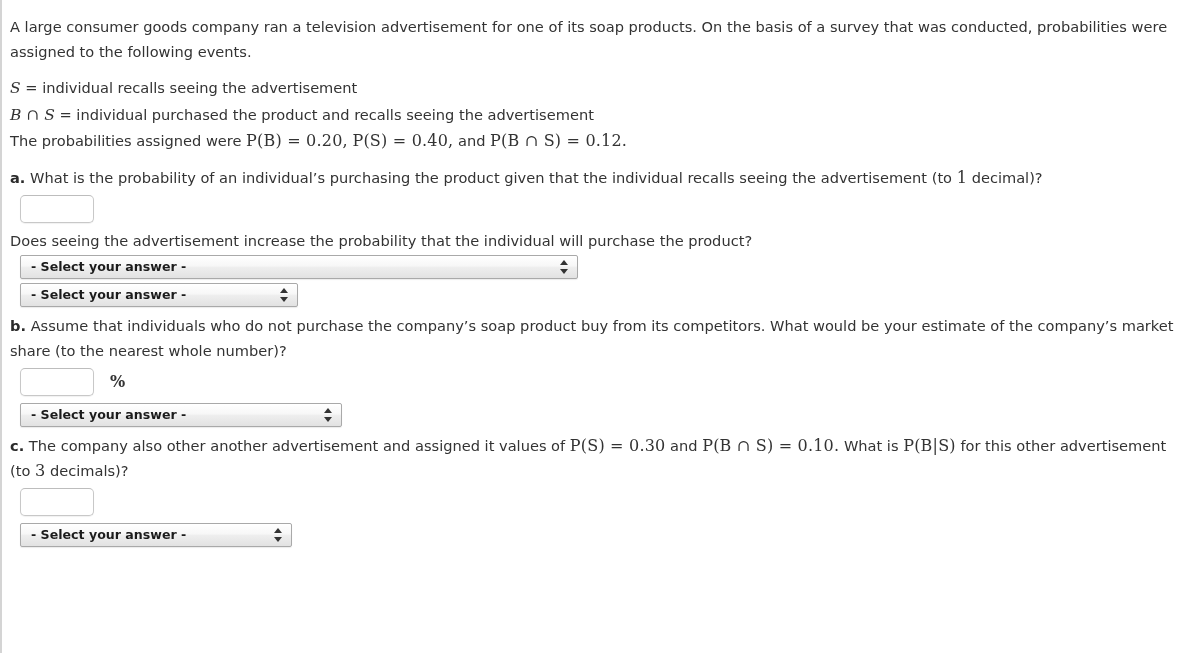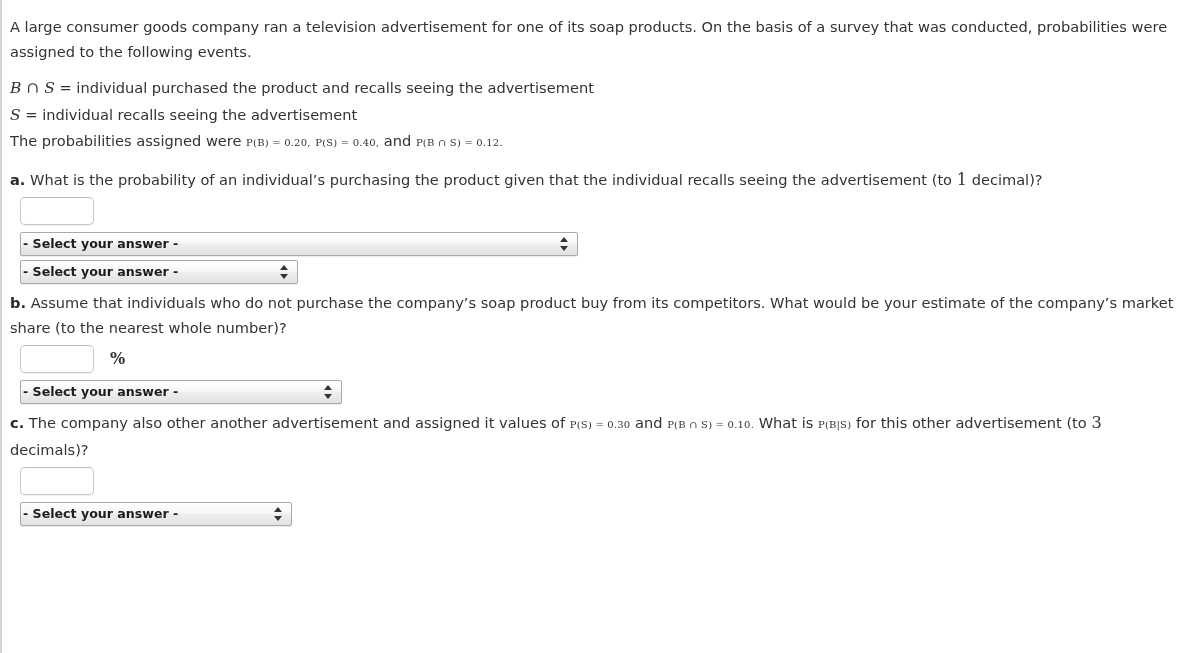--- a/index.html
+++ b/index.html
@@ -47,21 +47,21 @@
     color: #333333;
     margin: 0;
   }
   .mi {
     font-family: "DejaVu Serif", "Liberation Serif", serif;
     font-style: italic;
     font-size: 15.5px;
   }
   .mserif {
     font-family: "DejaVu Serif", "Liberation Serif", serif;
-    font-size: 10px;
+    font-size: 16px;
     font-style: normal;
     letter-spacing: 0.2px;
   }
   .mnum {
     font-family: "DejaVu Serif", "Liberation Serif", serif;
     font-size: 16.2px;
     font-style: normal;
   }
   .bq { font-weight: bold; color: #2b2b2b; }
 
@@ -101,21 +101,21 @@
     height: 24px;
     border: 1px solid #a9a9a9;
     border-radius: 2px;
     background: linear-gradient(to bottom, #ffffff 0%, #f7f7f7 45%, #eeeeee 52%, #e2e2e2 100%);
     box-shadow: 0 1px 1px rgba(0,0,0,0.08), inset 0 1px 0 #ffffff;
     font-family: "DejaVu Sans", "Liberation Sans", sans-serif;
     font-size: 12.6px;
     font-weight: bold;
     color: #1c1c1c;
     line-height: 22px;
-    padding-left: 2px;
+    padding-left: 10px;
     padding-right: 26px;
     white-space: nowrap;
     overflow: hidden;
     position: relative;
     cursor: default;
   }
   .sel-arrows {
     position: absolute;
     right: 9px;
     top: 50%;
@@ -140,34 +140,35 @@
 <body>
 
 <div id="page">
   <div class="content">
 
     <p class="para">A large consumer goods company ran a television advertisement for one of its soap products. On the basis of a survey that was conducted, probabilities were assigned to the following events.</p>
 
     <div class="gap-sm"></div>
 
 
+    <div class="evt"><span class="mi">S</span> <span>= individual recalls seeing the advertisement</span></div>
+
     <div class="evt"><span class="mi">B ∩ S</span> <span>= individual purchased the product and recalls seeing the advertisement</span></div>
-
-    <div class="evt"><span class="mi">S</span> <span>= individual recalls seeing the advertisement</span></div>
 
     <div class="evt"><span>The probabilities assigned were</span> <span class="mserif">P(B) = 0.20,</span> <span class="mserif">P(S) = 0.40,</span> <span>and</span> <span class="mserif">P(B ∩ S) = 0.12.</span></div>
 
     <div class="gap-sm"></div>
 
     <p class="para"><span class="bq">a.</span> <span>What is the probability of an individual’s purchasing the product given that the individual recalls seeing the advertisement (to</span> <span class="mnum">1</span> <span>decimal)?</span></p>
 
     <div class="inp-row">
       <input class="answer" type="text" value="" style="">
     </div>
 
+    <p class="para">Does seeing the advertisement increase the probability that the individual will purchase the product?</p>
 
     <div class="sel-row">
       <div class="selwrap" style="width:558px">
         <div class="sel" style="width:558px">- Select your answer -</div>
         <span class="sel-arrows">
             <span class="up"></span>
             <span class="dn"></span>
           </span>
       </div>
     </div>

